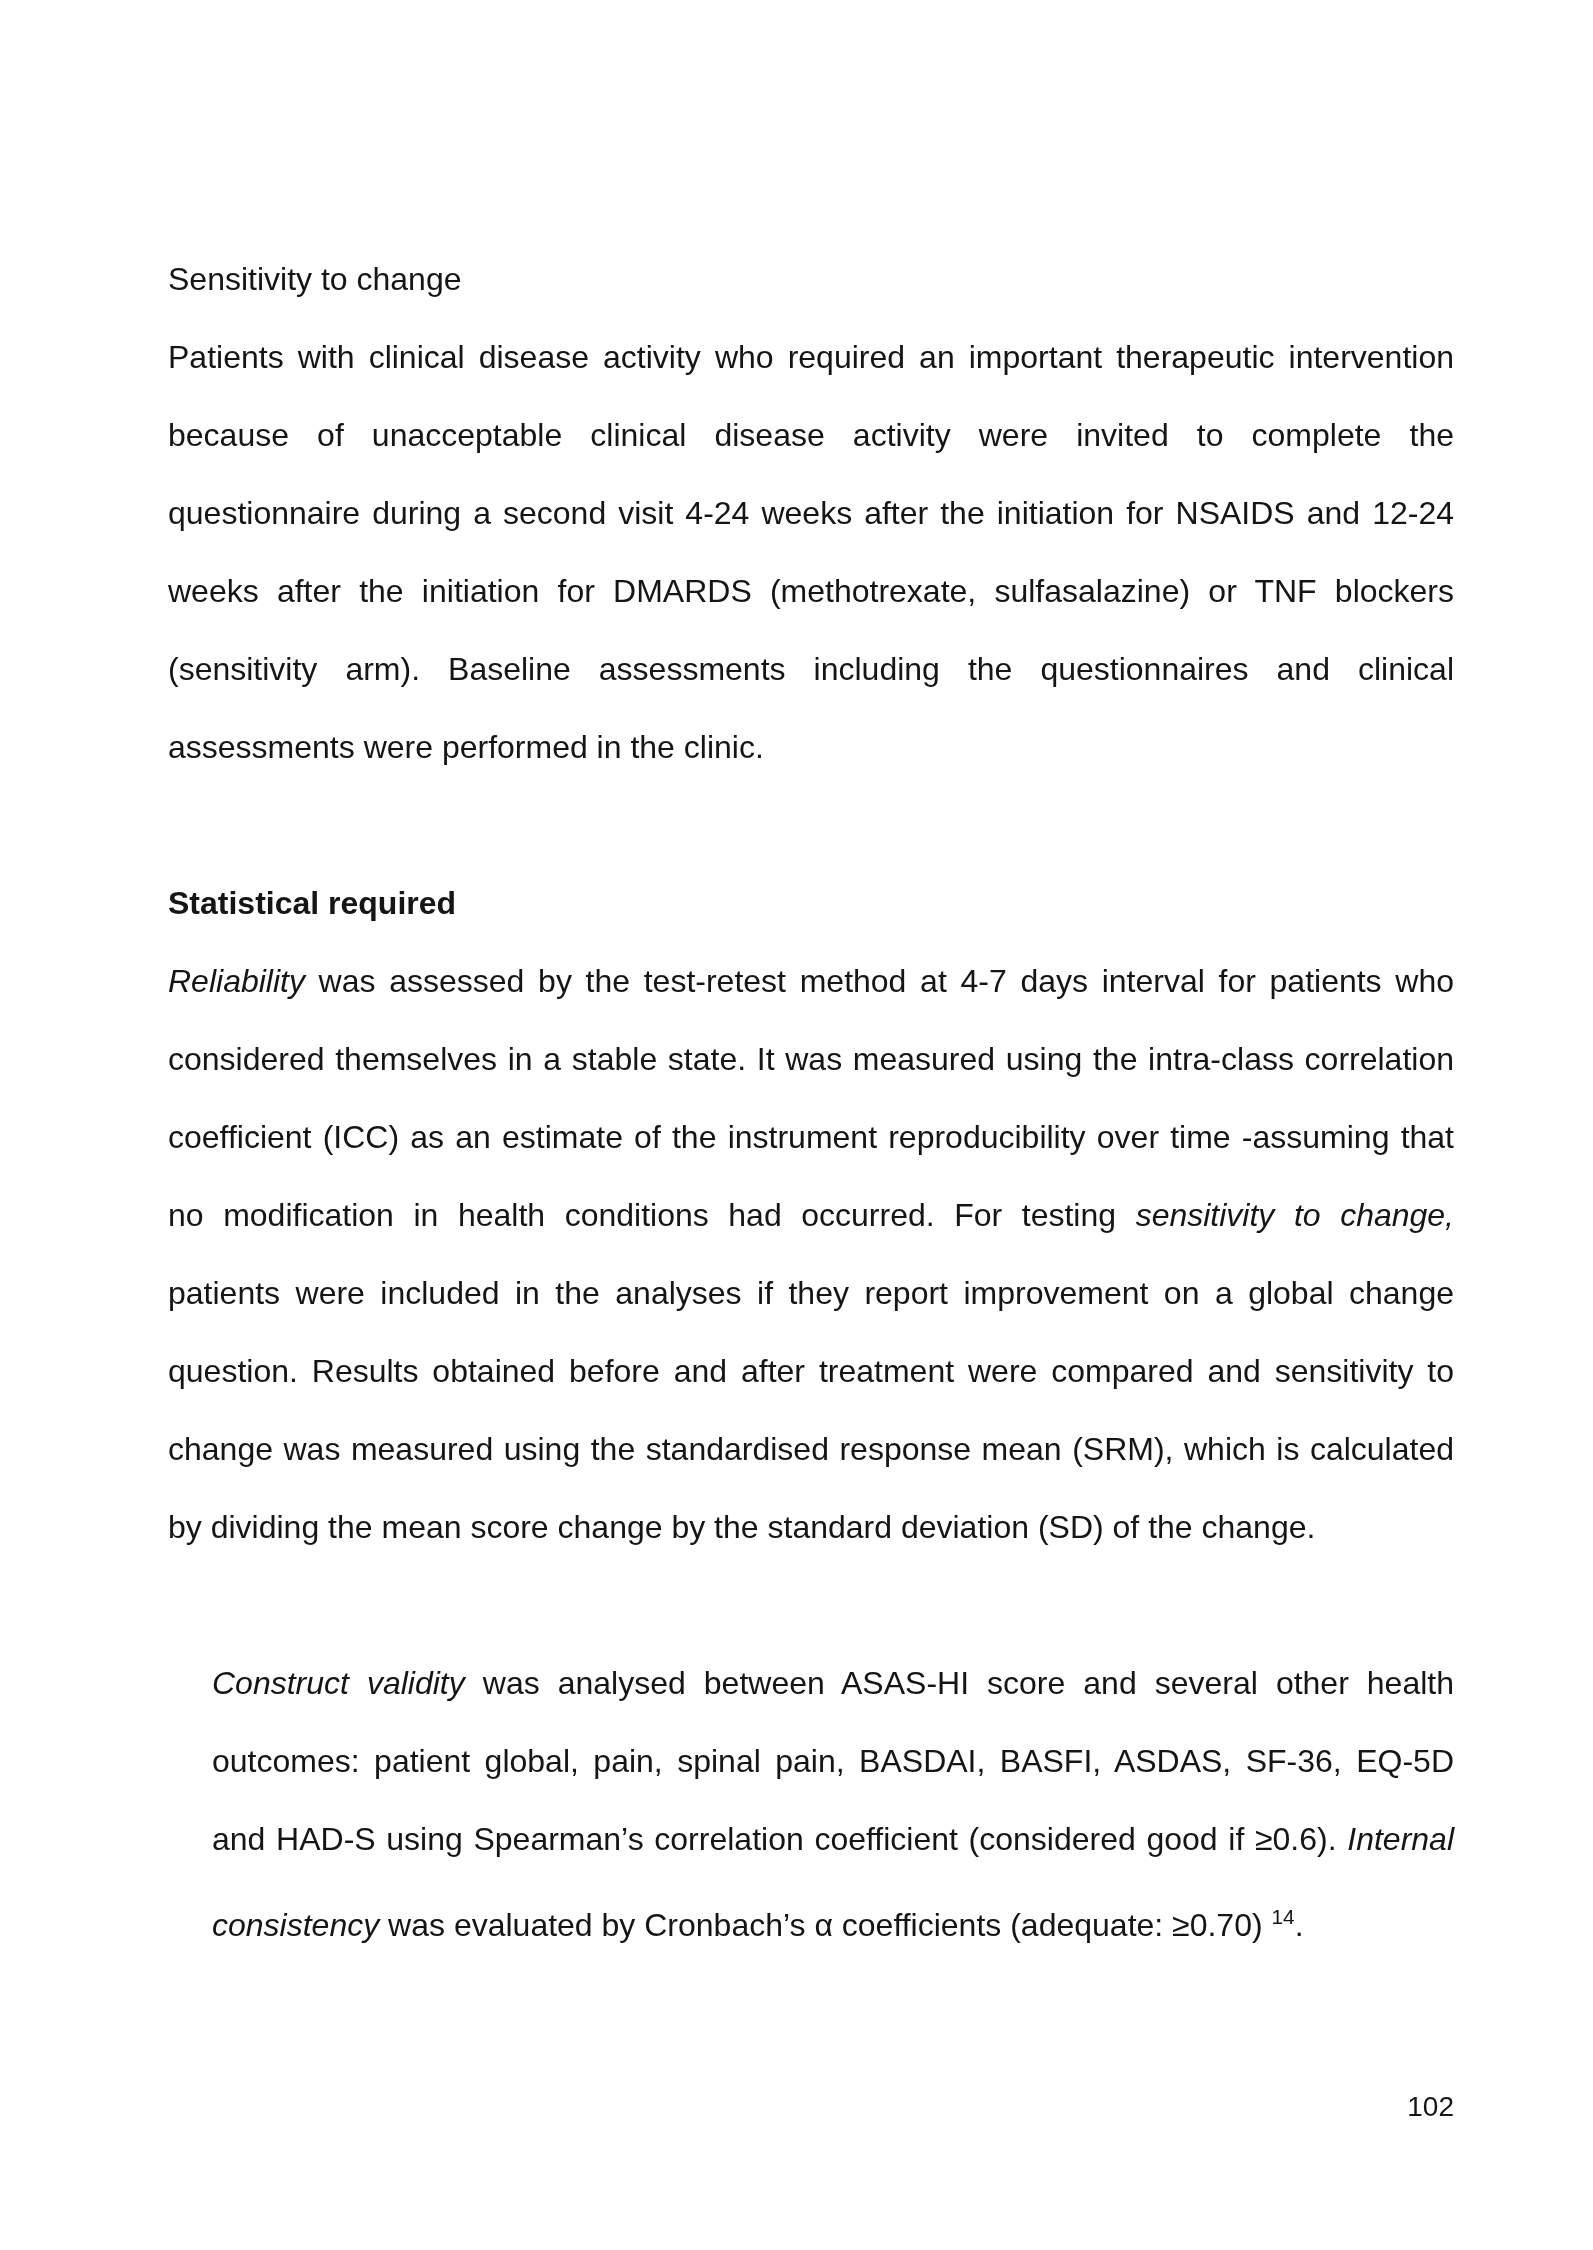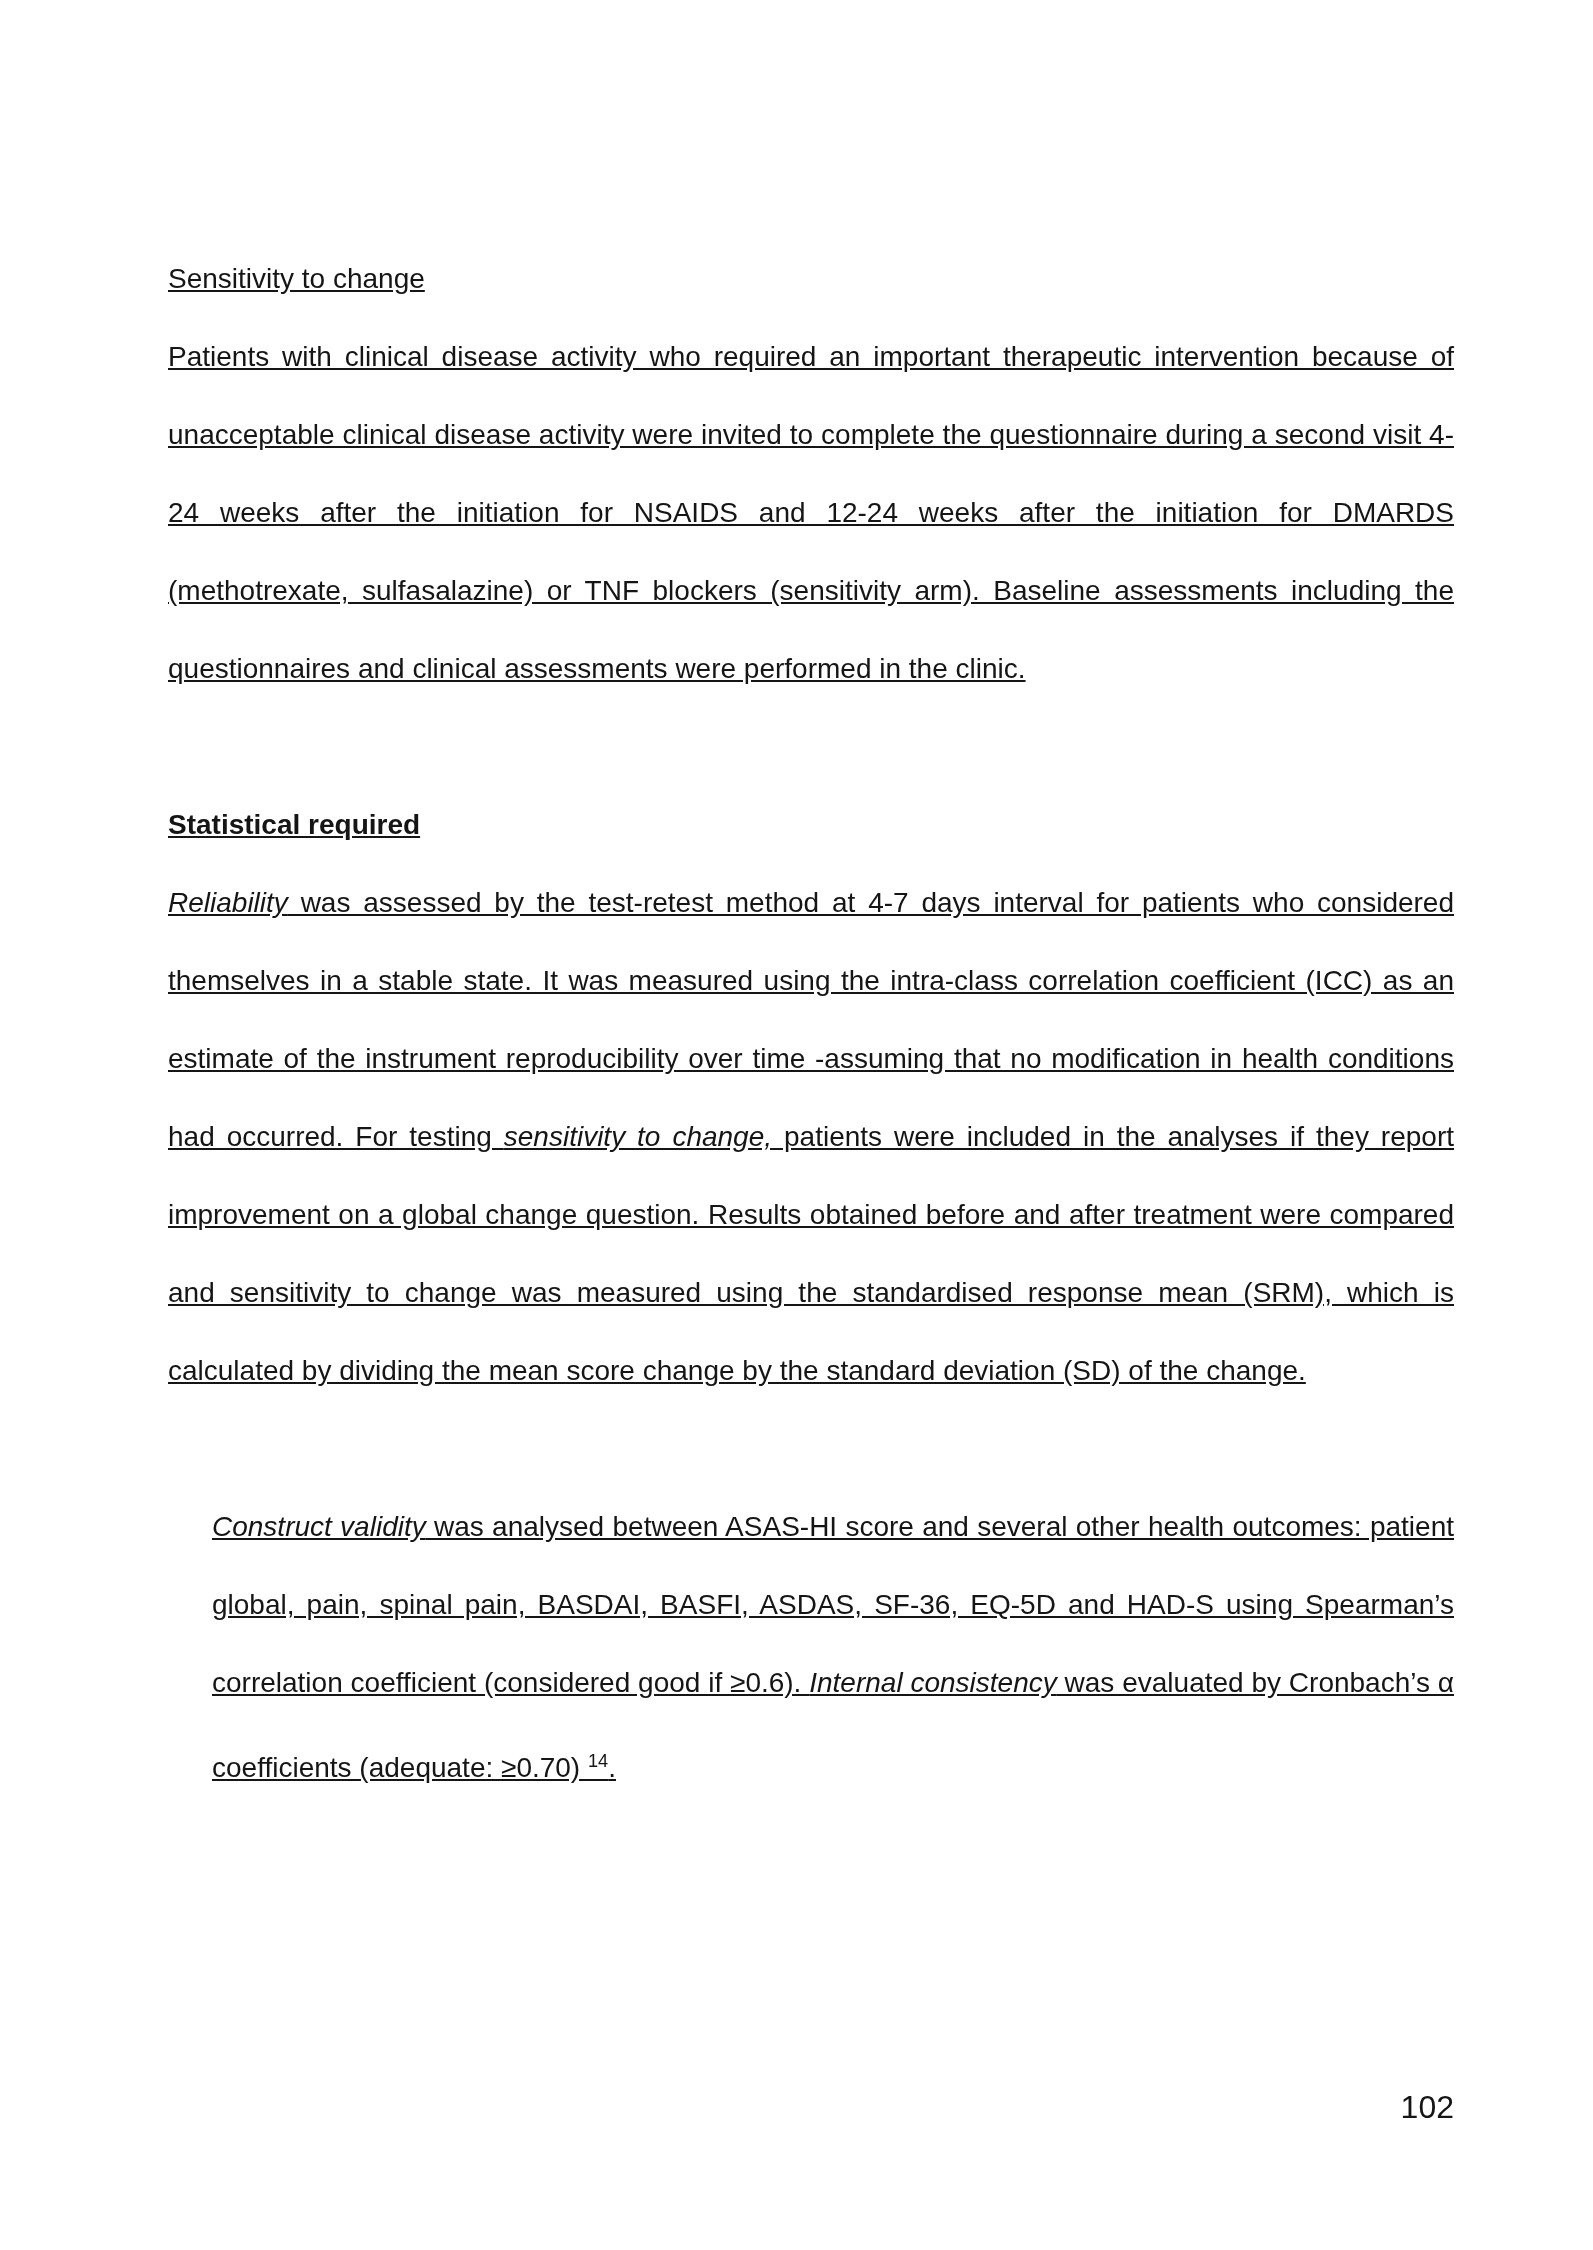--- a/index.html
+++ b/index.html
@@ -18,23 +18,22 @@
   .page {
     position: absolute;
     inset: 0;
     background: #ffffff;
   }
   .text-column {
     position: absolute;
     left: 168px;
     width: 1286px;
     top: 240px;
-    font-size: 28px;
+    font-size: 32px;
     line-height: 78px;
-    text-decoration: underline;
   }
   .doc-line {
     margin: 0;
     text-align: left;
   }
   .doc-para {
     margin: 0;
     text-align: justify;
   }
   .doc-heading {
@@ -43,21 +42,21 @@
     text-align: left;
   }
   .gap-above {
     margin-top: 78px;
     margin-left: 44px;
   }
   .page-number {
     position: absolute;
     right: 139px;
     top: 2068px;
-    font-size: 32px;
+    font-size: 28px;
     line-height: 78px;
     text-align: right;
   }
 </style>
 </head>
 <body>
 
 <div class="page">
 
   <div class="text-column">

